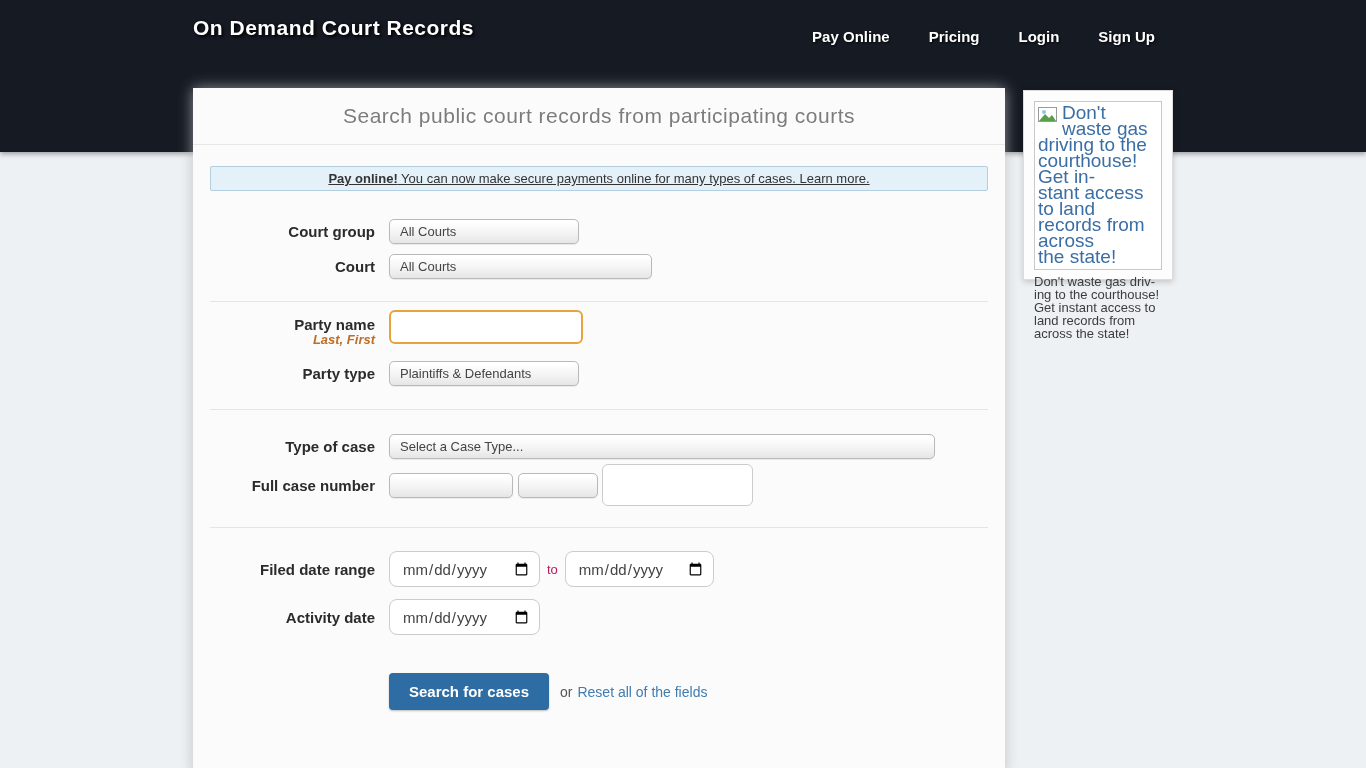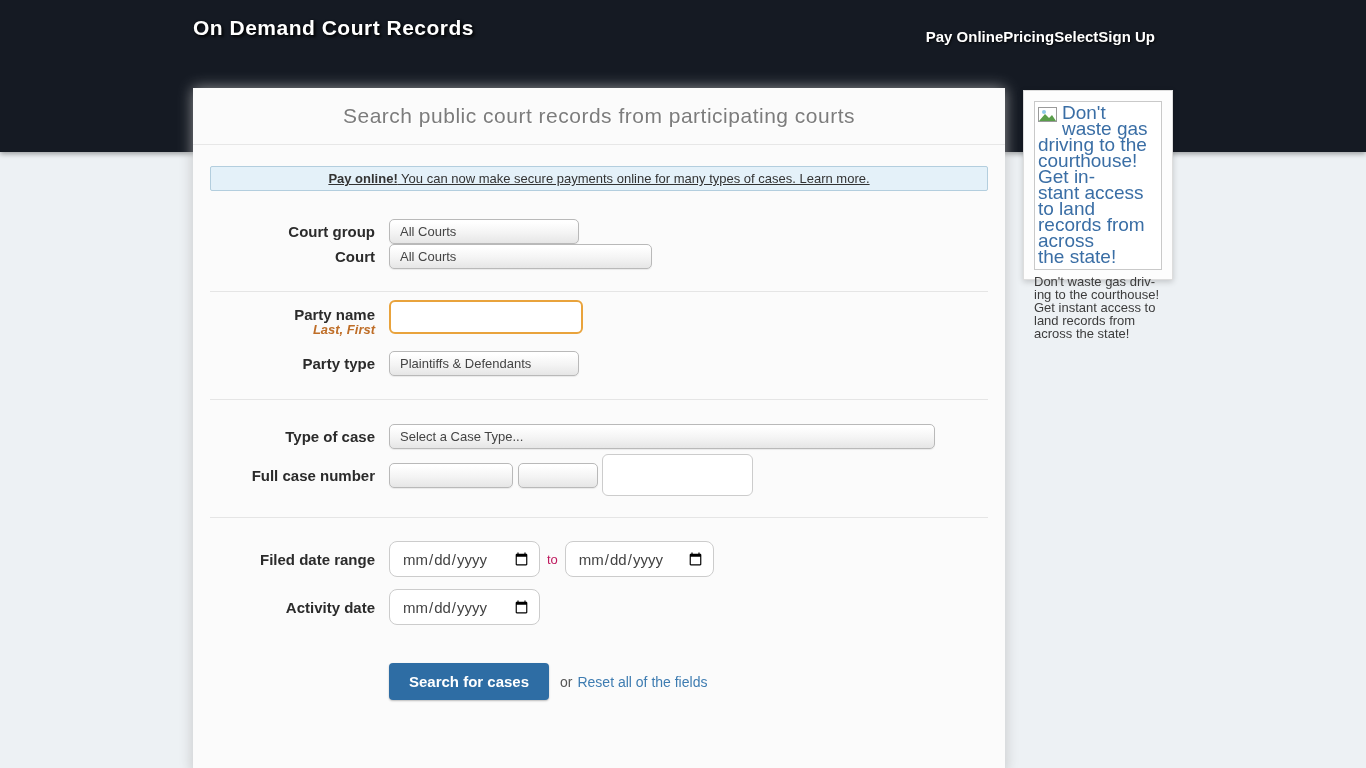--- a/index.html
+++ b/index.html
@@ -16,21 +16,21 @@
     box-shadow:0 2px 5px rgba(0,0,0,.35);
   }
   .brand {
     position:absolute; left:193px; top:16px;
     font-size:21px; font-weight:bold; color:#ffffff;
     text-shadow:2px 2px 3px rgba(0,0,0,.85), 0 0 2px rgba(0,0,0,.6);
     letter-spacing:.5px;
   }
   .top-nav {
     position:absolute; top:28px; right:211px;
-    display:flex; align-items:center;
+    display:flex; gap:39px; align-items:center;
   }
   .top-nav a {
     color:#ffffff; font-size:15px; font-weight:bold; text-decoration:none;
     text-shadow:1px 1px 2px rgba(0,0,0,.8);
     cursor:pointer;
   }
   
   .main-card {
     position:absolute; left:193px; top:88px; width:812px; height:680px;
     background:#fbfbfb;
@@ -116,41 +116,41 @@
 </head>
 <body>
 
 <div class="top-band"></div>
 
 <div class="brand">On Demand Court Records</div>
 
 <nav class="top-nav">
   <a>Pay Online</a>
   <a>Pricing</a>
-  <a>Select</a>
+  <a>Login</a>
   <a>Sign Up</a>
 </nav>
 
 <div class="main-card">
   <div class="card-header">
     <h1>Search public court records from participating courts</h1>
   </div>
 
   <div class="banner">
     <a><strong>Pay online!</strong><span> You can now make secure payments online for many types of cases. Learn more.</span></a>
   </div>
 
   <form>
 
     <div class="form-row" style="margin-top:28px;">
       <div class="label-col">Court group</div>
       <div class="sel" style="width:190px;">All Courts</div>
     </div>
 
-    <div class="form-row" style="">
+    <div class="form-row" style="margin-top:10px;">
       <div class="label-col">Court</div>
       <div class="sel" style="width:263px;">All Courts</div>
     </div>
 
     <hr class="divider" style="margin-top:22px;">
 
     <div class="form-row" style="margin-top:8px; align-items:flex-start;">
       <div class="label-col" style="padding-top:6px;">
         <div>Party name</div>
         <div class="label-hint">Last, First</div>

